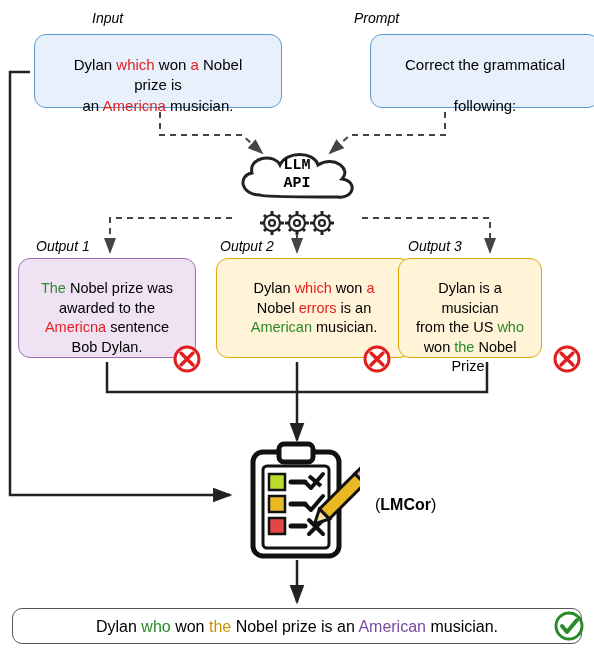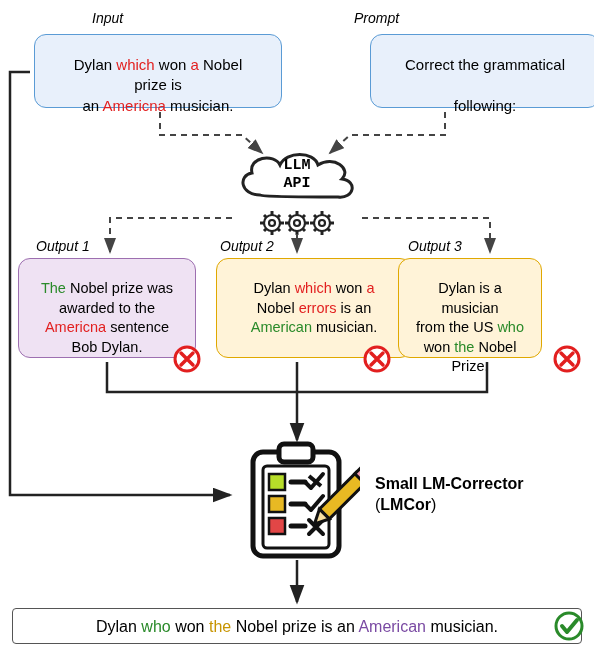--- a/index.html
+++ b/index.html
@@ -50,21 +50,21 @@
   }
   .out3 {
     border: 1.6px solid #e0a800;
     background: #fff3d8;
     top: 258px; left: 398px; width: 144px; height: 100px;
     font-size: 14.5px;
   }
   .final-box {
     border: 1.6px solid #555;
     background: #fff;
-    border-radius: 4px;
+    border-radius: 10px;
     top: 608px; left: 12px; width: 570px; height: 36px;
     padding: 7px 10px;
     font-size: 16px;
   }
   .err { color: #e21f1f; }
   .ok  { color: #2a8a2a; }
   .hl  { color: #c79400; }
   .pur { color: #7a4aa3; }
 
   .cloud {
@@ -258,21 +258,21 @@
   <path d="M74 80 L88 94 M88 80 L74 94" stroke="#111" stroke-width="4" stroke-linecap="round"></path>
 
   <g transform="rotate(45 100 62)">
     <rect x="94" y="26" width="14" height="52" fill="#e8b923" stroke="#111" stroke-width="3"></rect>
     <polygon points="94,78 108,78 101,92" fill="#f7dfa0" stroke="#111" stroke-width="3"></polygon>
     <rect x="94" y="20" width="14" height="8" fill="#f29db0" stroke="#111" stroke-width="3"></rect>
   </g>
 </svg>
 
 <div class="lmcor-label">
-  <b><span>Small LM-Corrector</span></b><br>
+  <br>
   <span>(</span><b><span>LMCor</span></b><span>)</span>
 </div>
 
 <div class="box final-box">
   <span>Dylan </span><span class="ok">who</span><span> won </span><span class="hl">the</span><span> Nobel prize is an </span><span class="pur">American</span><span> musician.</span>
 </div>
 
 <svg class="green-check" width="32" height="32">
   <circle cx="16" cy="16" r="13" fill="#fff" stroke="#2a8a2a" stroke-width="3"></circle>
   <path d="M9 16 L14 22 L24 10" stroke="#2a8a2a" stroke-width="4" fill="none" stroke-linecap="round" stroke-linejoin="round"></path>

